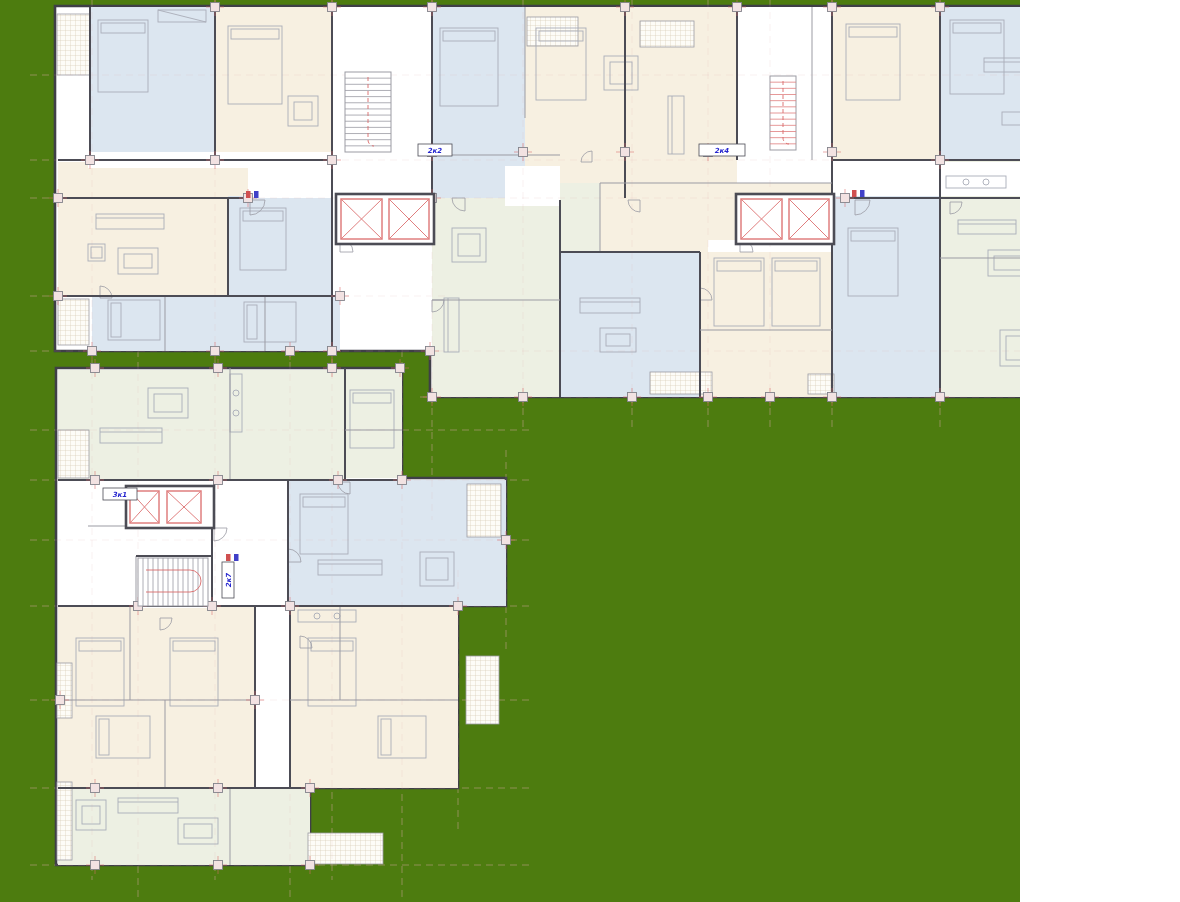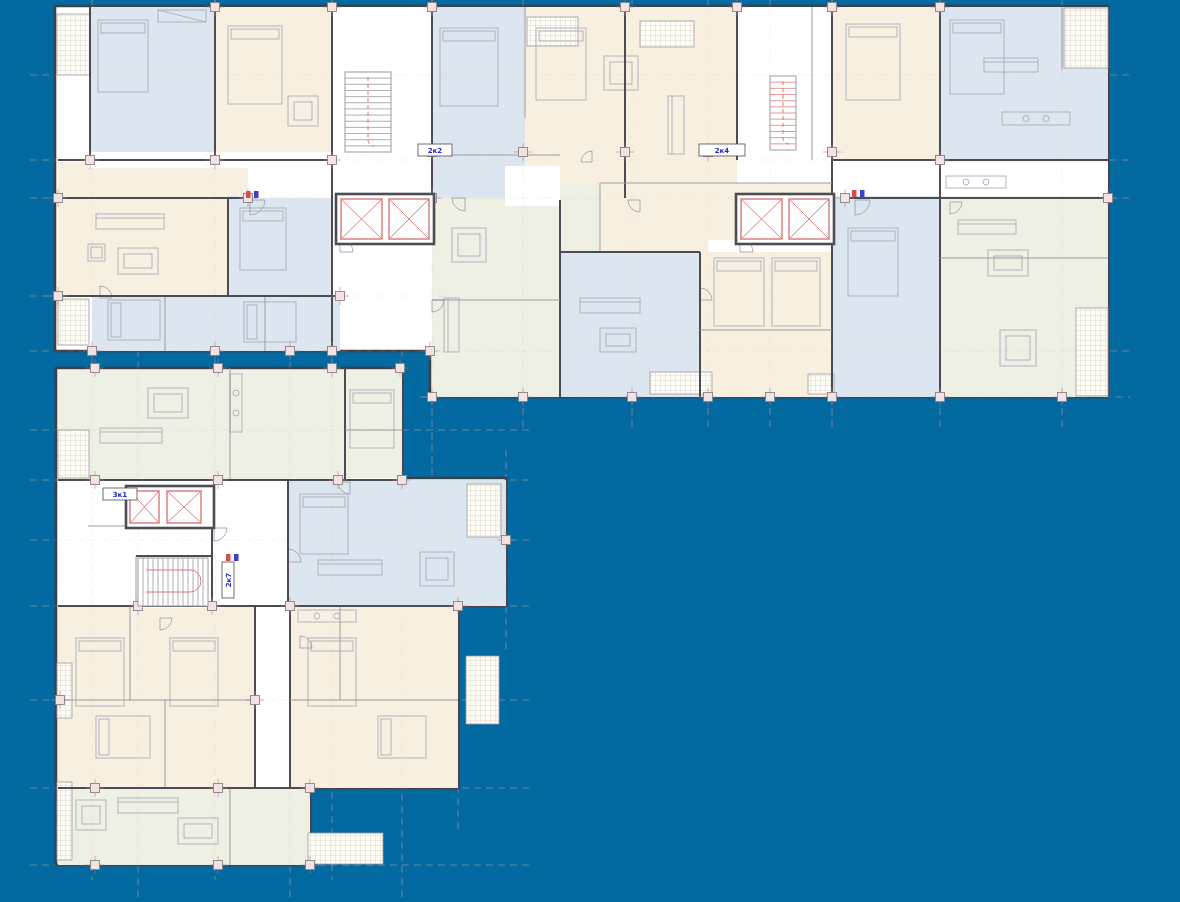--- a/index.html
+++ b/index.html
@@ -1,17 +1,17 @@
 <!DOCTYPE html>
 <html><head>
 <meta charset="utf-8">
 <style>
   html,body{margin:0;padding:0;background:#ffffff;}
-  .canvas{position:relative;width:1180px;height:902px;background:#0369a1;overflow:hidden;
-          font-family:"DejaVu Sans",sans-serif;}
+  .canvas{position:relative;width:1020px;height:902px;background:#4d7c0f;overflow:hidden;
+          font-family:"DejaVu Sans",sans-serif;font-style:italic;}
   svg{display:block;}
   text.apt-label{font-family:"DejaVu Sans",sans-serif;font-size:7px;font-weight:bold;}
 </style>
 </head>
 <body>
 
 <div class="canvas">
   <svg id="plan" width="1180" height="902" viewBox="0 0 1180 902" xmlns="http://www.w3.org/2000/svg">
     <defs>
       <pattern id="hatch" width="5" height="5" patternUnits="userSpaceOnUse">

